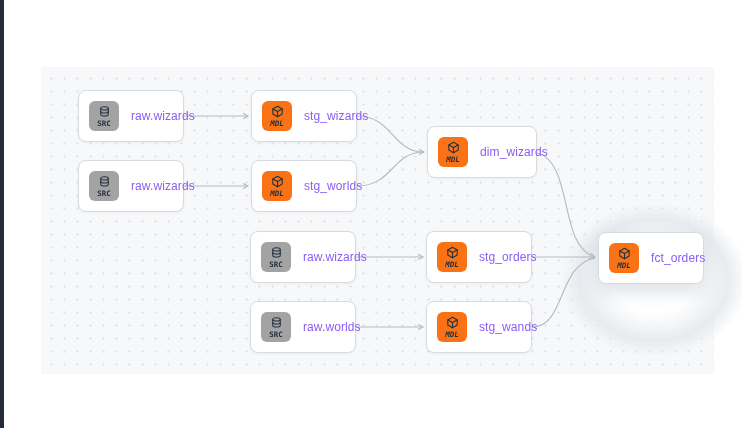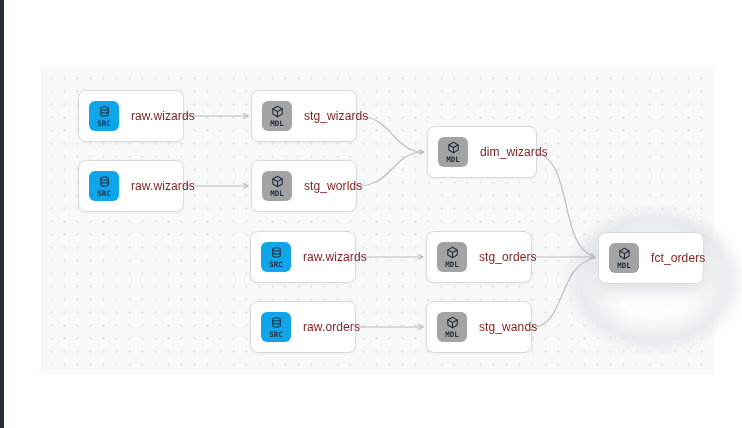--- a/index.html
+++ b/index.html
@@ -31,31 +31,31 @@
     background:#ffffff;border:1px solid #d7dbe0;border-radius:8px;
     display:flex;align-items:center;gap:12px;padding-left:10px;
     box-shadow:0 1px 3px rgba(25,35,50,0.05);
     cursor:pointer;
   }
   .node.elevated{box-shadow:0 8px 18px rgba(165,173,186,0.38);}
   .badge{
     width:30px;height:30px;border-radius:6px;flex:0 0 auto;
     display:flex;flex-direction:column;align-items:center;justify-content:center;
   }
-  .badge.src{background:#0ea5e9;}
-  .badge.mdl{background:#a3a3a3;}
+  .badge.src{background:#a3a3a3;}
+  .badge.mdl{background:#f97316;font-style:italic;}
   .badge-icon{display:block;height:13px;line-height:0;}
   .badge-icon svg{stroke:#22303f;fill:none;stroke-width:1.3;stroke-linejoin:round;stroke-linecap:round;}
   .badge-label{
     font-family:"DejaVu Sans Mono","Liberation Mono",monospace;
     font-size:7.5px;font-weight:bold;color:#22303f;line-height:9px;margin-top:1px;
     letter-spacing:0;
   }
   .node-label{font-size:12px;color:#2a3typo;}
-  .node-label{font-size:12px;color:#7f1d1d;letter-spacing:.1px;}
+  .node-label{font-size:12px;color:#8b5cf6;letter-spacing:.1px;}
   
   .pos-raw-wizards{left:78px;top:90px;width:106px;}
   .pos-stg-wizards{left:251px;top:90px;width:106px;}
   .pos-raw-worlds{left:78px;top:160px;width:106px;}
   .pos-stg-worlds{left:251px;top:160px;width:106px;}
   .pos-dim-wizards{left:427px;top:126px;width:110px;}
   .pos-raw-orders{left:250px;top:231px;width:106px;}
   .pos-stg-orders{left:426px;top:231px;width:106px;}
   .pos-raw-wands{left:250px;top:301px;width:106px;}
   .pos-stg-wands{left:426px;top:301px;width:106px;}
@@ -186,21 +186,21 @@
     <span class="badge src">
       <span class="badge-icon">
         <svg width="13" height="13" viewBox="0 0 16 16">
             <ellipse cx="8" cy="4.2" rx="4.6" ry="2"></ellipse>
             <path d="M3.4,4.2 v7.4 a4.6,2 0 0 0 9.2,0 v-7.4"></path>
             <path d="M3.4,7.9 a4.6,2 0 0 0 9.2,0"></path>
           </svg>
       </span>
       <span class="badge-label">SRC</span>
     </span>
-    <span class="node-label">raw.orders</span>
+    <span class="node-label">raw.worlds</span>
   </div>
 
   <div class="node pos-stg-wands">
     <span class="badge mdl">
       <span class="badge-icon">
         <svg width="13" height="13" viewBox="0 0 16 16">
             <path d="M8 1.6 L13.8 4.9 V11.1 L8 14.4 L2.2 11.1 V4.9 Z"></path>
             <path d="M2.2 4.9 L8 8 L13.8 4.9 M8 8 V14.4"></path>
           </svg>
       </span>

